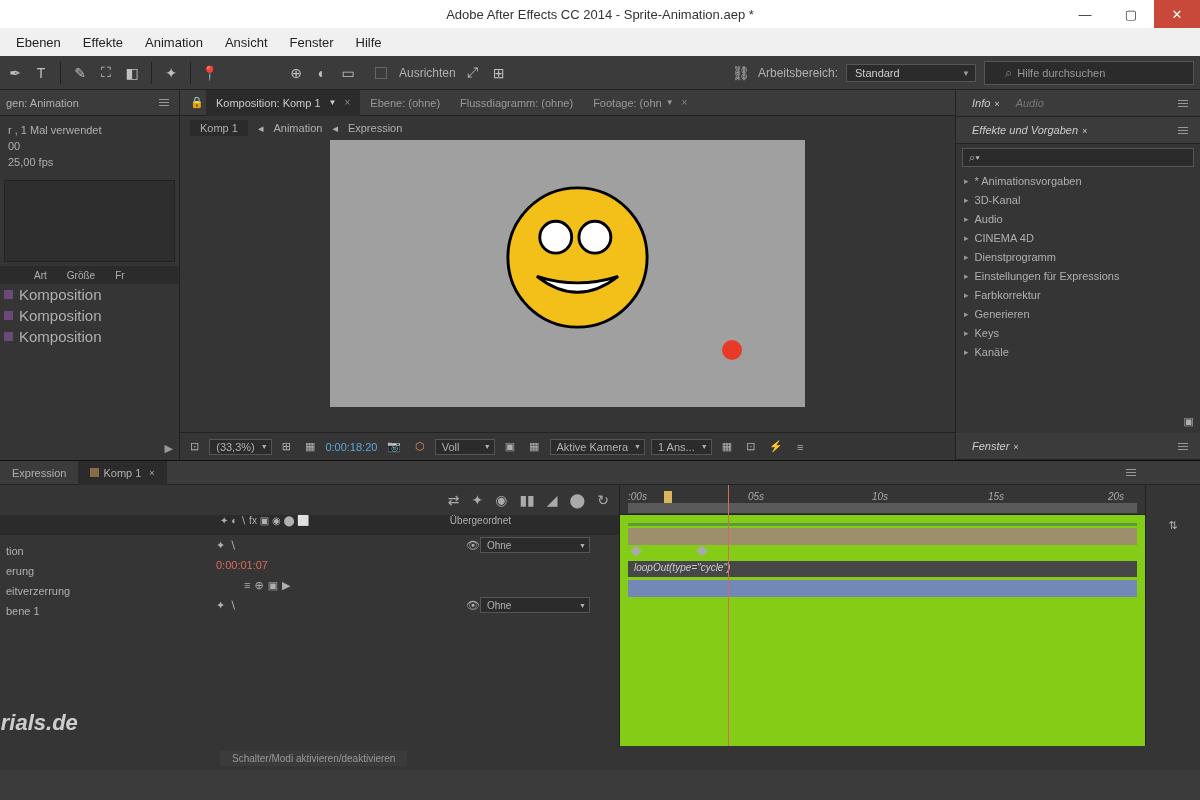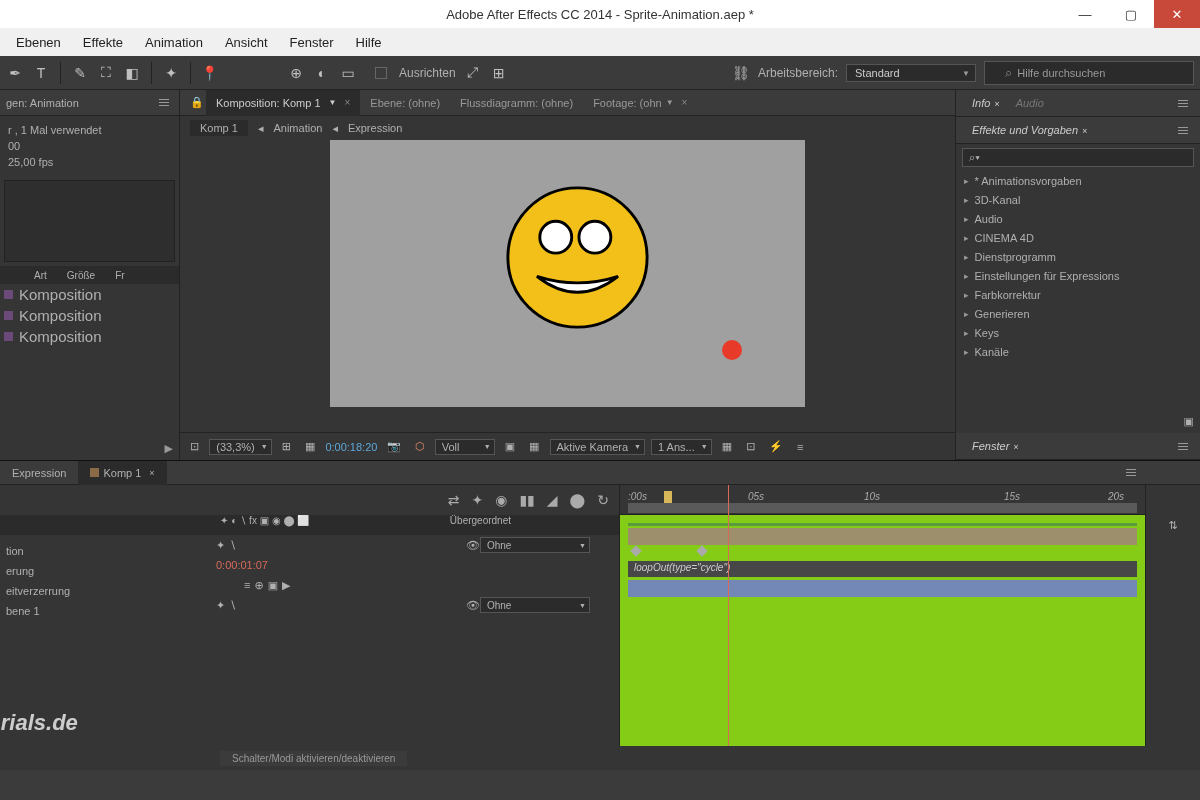--- a/index.html
+++ b/index.html
@@ -343,22 +343,22 @@
           </span>
         <span>👁</span>
         <div class="rowdrop">Ohne</div>
       </div>
     </div>
     <div class="tl-right">
       <div class="ruler">
         <div class="workarea"></div>
         <span class="rlabel" style="left:8px">:00s</span>
         <span class="rlabel" style="left:128px">05s</span>
-        <span class="rlabel" style="left:244px">10s</span>
-        <span class="rlabel" style="left:384px">15s</span>
+        <span class="rlabel" style="left:252px">10s</span>
+        <span class="rlabel" style="left:368px">15s</span>
         <span class="rlabel" style="left:488px">20s</span>
         <div class="cti-gold" style="left:44px"></div>
       </div>
       <div class="greentrack"></div>
       <div class="bar1"></div>
       <div class="kf" style="top:62px;left:12px"></div>
       <div class="kf" style="top:62px;left:78px"></div>
       <div class="expr-strip">loopOut(type="cycle")</div>
       <div class="bar2"></div>
       <div class="playhead" style="left:108px"></div>

